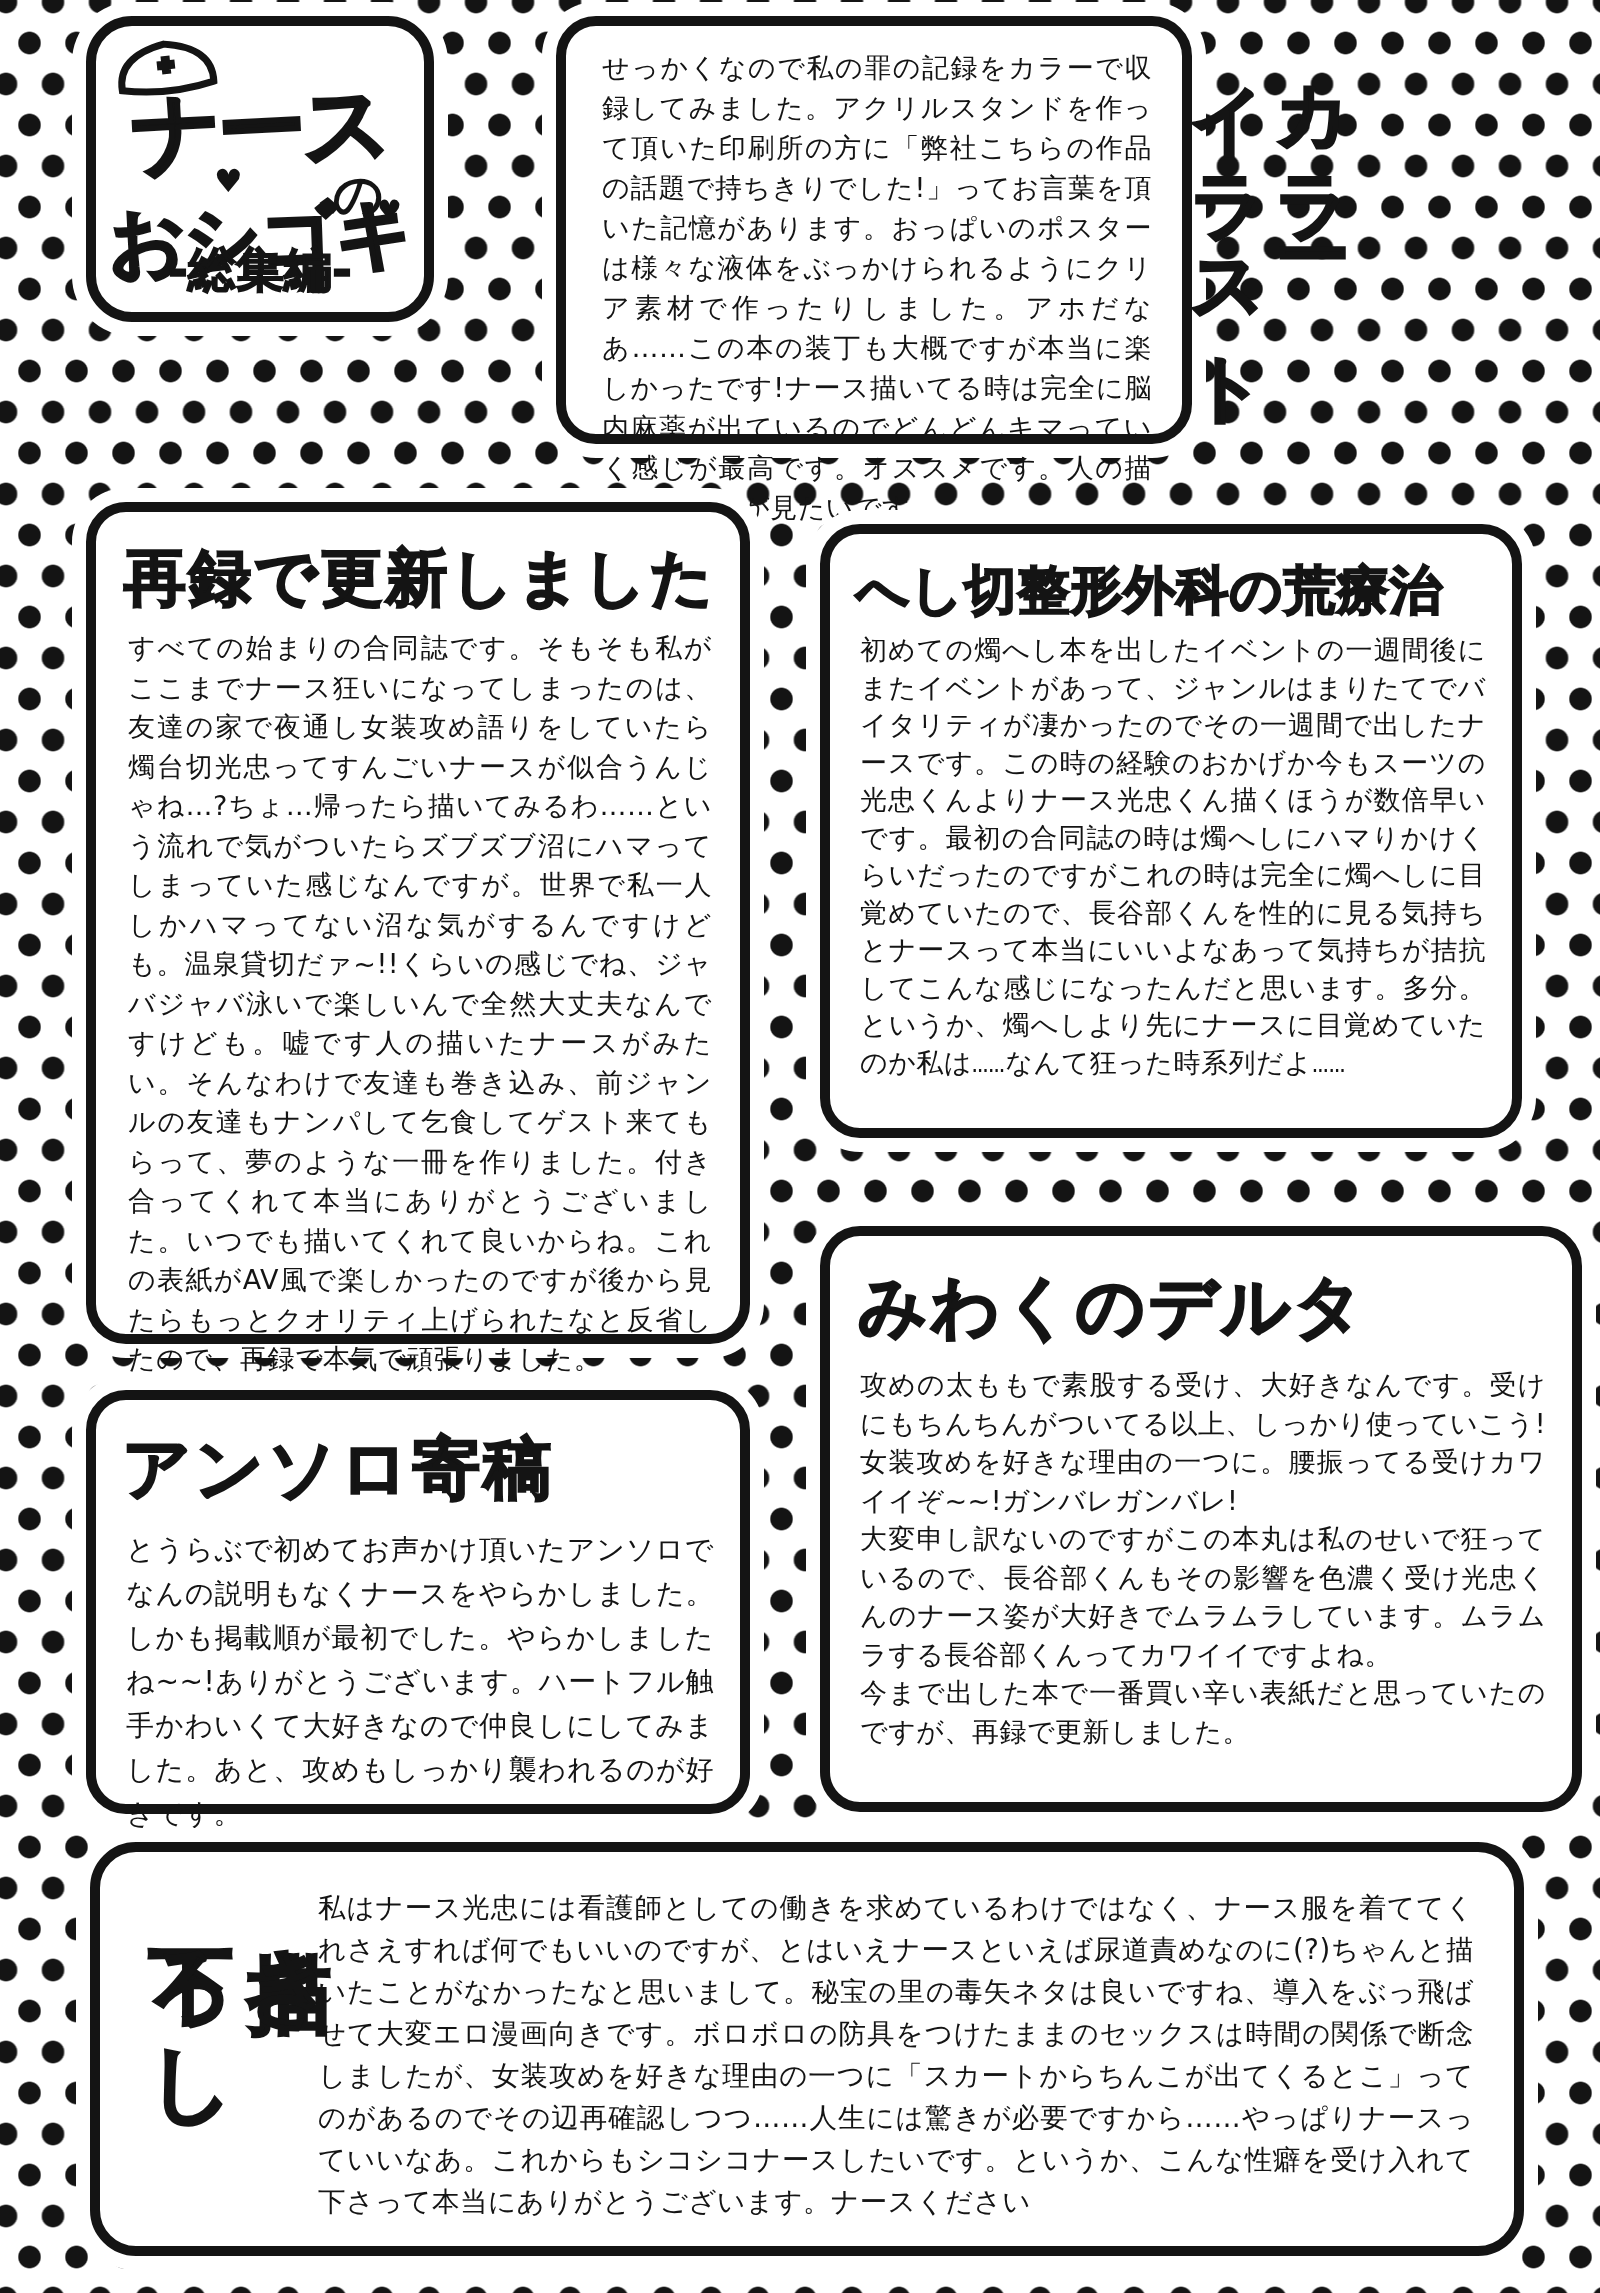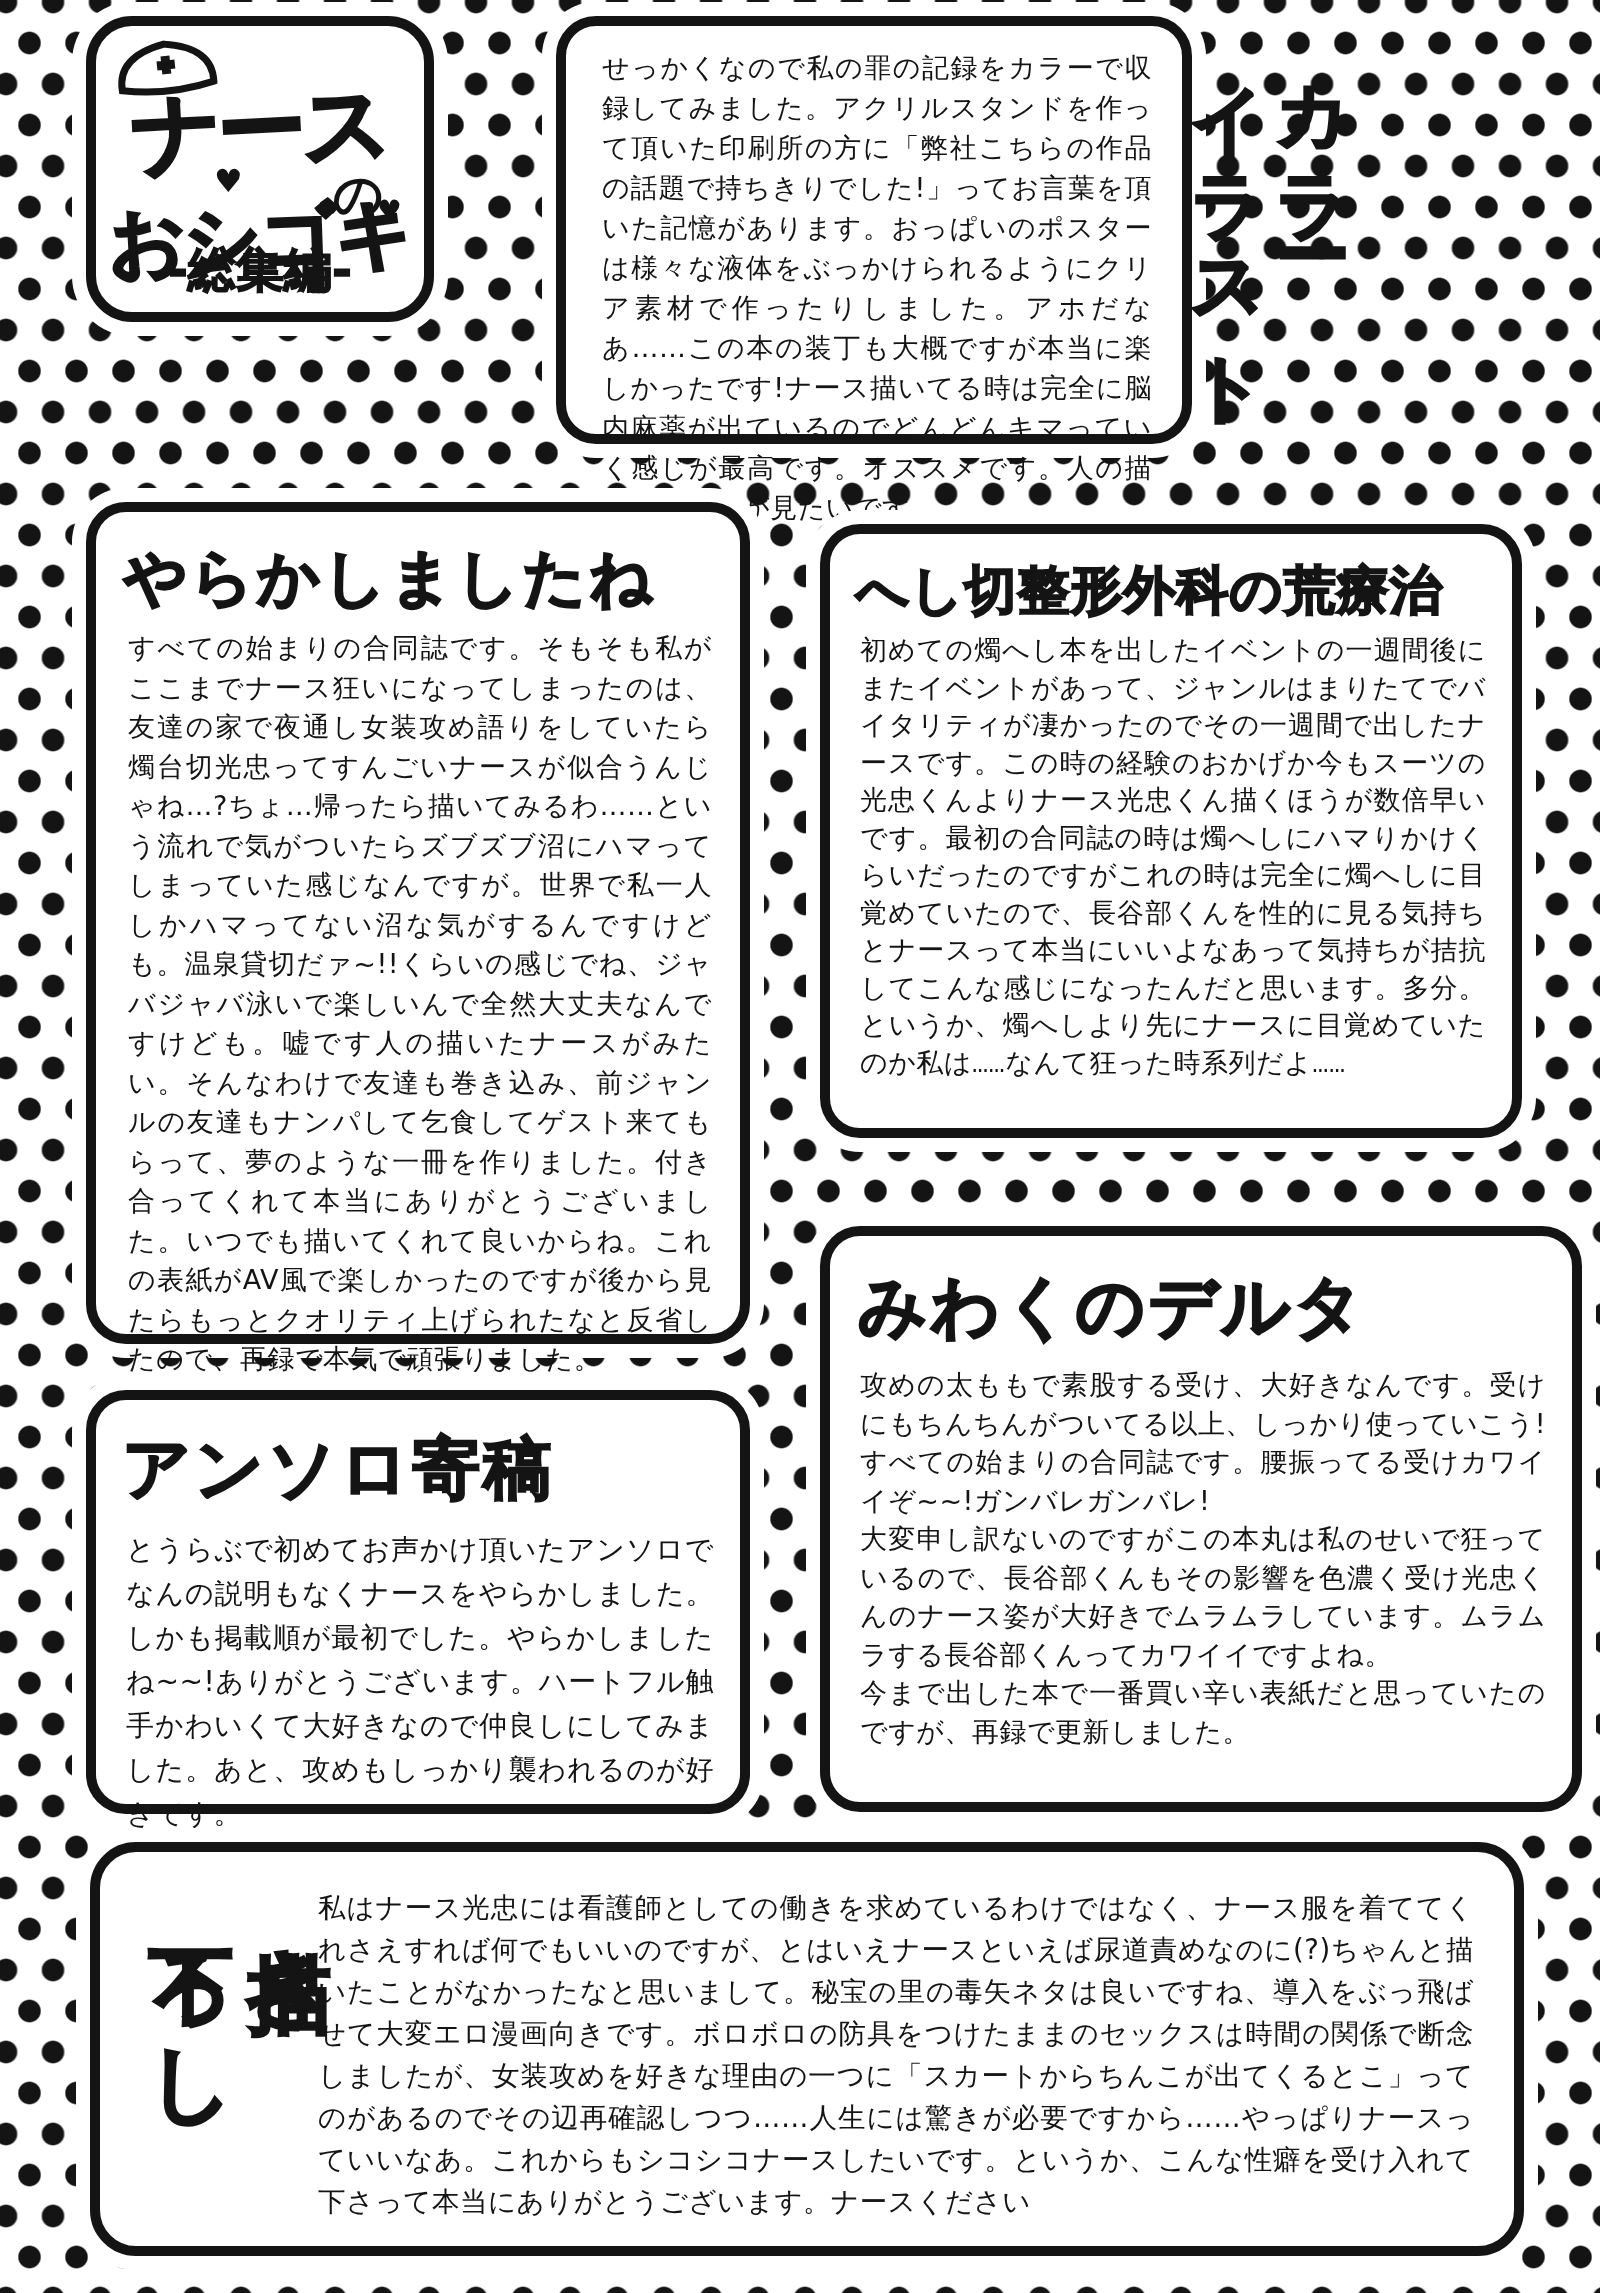--- a/index.html
+++ b/index.html
@@ -56,32 +56,32 @@
 <div class="box" style="left:556px;top:16px;width:636px;height:428px;">
   <div class="body-text" style="position:absolute;left:36px;right:30px;top:22px;">せっかくなので私の罪の記録をカラーで収録してみました。アクリルスタンドを作って頂いた印刷所の方に「弊社こちらの作品の話題で持ちきりでした!」ってお言葉を頂いた記憶があります。おっぱいのポスターは様々な液体をぶっかけられるようにクリア素材で作ったりしました。アホだなあ……この本の装丁も大概ですが本当に楽しかったです!ナース描いてる時は完全に脳内麻薬が出ているのでどんどんキマっていく感じが最高です。オススメです。人の描いたナースが見たいです</div>
 </div>
 
 <div class="v-title" style="left:1186px;top:34px;height:420px;font-size:74px;line-height:1.15;letter-spacing:6px;">
   <div>カラー</div>
   <div>イラスト</div>
 </div>
 
 <div class="box" style="left:86px;top:502px;width:664px;height:842px;">
-  <div class="heading" style="position:absolute;left:28px;top:24px;font-size:62px;">やらかしましたね</div>
+  <div class="heading" style="position:absolute;left:28px;top:24px;font-size:62px;">再録で更新しました</div>
   <div class="body-text" style="position:absolute;left:32px;right:28px;top:116px;line-height:39.5px;">すべての始まりの合同誌です。そもそも私がここまでナース狂いになってしまったのは、友達の家で夜通し女装攻め語りをしていたら燭台切光忠ってすんごいナースが似合うんじゃね…?ちょ…帰ったら描いてみるわ……という流れで気がついたらズブズブ沼にハマってしまっていた感じなんですが。世界で私一人しかハマってない沼な気がするんですけども。温泉貸切だァ~!!くらいの感じでね、ジャバジャバ泳いで楽しいんで全然大丈夫なんですけども。嘘です人の描いたナースがみたい。そんなわけで友達も巻き込み、前ジャンルの友達もナンパして乞食してゲスト来てもらって、夢のような一冊を作りました。付き合ってくれて本当にありがとうございました。いつでも描いてくれて良いからね。これの表紙がAV風で楽しかったのですが後から見たらもっとクオリティ上げられたなと反省したので、再録で本気で頑張りました。</div>
 </div>
 
 <div class="box" style="left:820px;top:524px;width:702px;height:614px;font-family:Liberation Mono, monospace;">
   <div class="heading" style="position:absolute;left:26px;top:22px;font-size:52px;letter-spacing:1px;">へし切整形外科の荒療治</div>
   <div class="body-text" style="position:absolute;left:30px;right:26px;top:100px;line-height:37.5px;">初めての燭へし本を出したイベントの一週間後にまたイベントがあって、ジャンルはまりたてでバイタリティが凄かったのでその一週間で出したナースです。この時の経験のおかげか今もスーツの光忠くんよりナース光忠くん描くほうが数倍早いです。最初の合同誌の時は燭へしにハマりかけくらいだったのですがこれの時は完全に燭へしに目覚めていたので、長谷部くんを性的に見る気持ちとナースって本当にいいよなあって気持ちが拮抗してこんな感じになったんだと思います。多分。というか、燭へしより先にナースに目覚めていたのか私は……なんて狂った時系列だよ……</div>
 </div>
 
 <div class="box" style="left:820px;top:1226px;width:762px;height:586px;">
   <div class="heading" style="position:absolute;left:28px;top:26px;font-size:68px;">みわくのデルタ</div>
-  <div class="body-text" style="position:absolute;left:30px;right:26px;top:130px;line-height:38.5px;">攻めの太ももで素股する受け、大好きなんです。受けにもちんちんがついてる以上、しっかり使っていこう!すべての始まりの合同誌です。腰振ってる受けカワイイぞ~~!ガンバレガンバレ!
+  <div class="body-text" style="position:absolute;left:30px;right:26px;top:130px;line-height:38.5px;">攻めの太ももで素股する受け、大好きなんです。受けにもちんちんがついてる以上、しっかり使っていこう!女装攻めを好きな理由の一つに。腰振ってる受けカワイイぞ~~!ガンバレガンバレ!
 大変申し訳ないのですがこの本丸は私のせいで狂っているので、長谷部くんもその影響を色濃く受け光忠くんのナース姿が大好きでムラムラしています。ムラムラする長谷部くんってカワイイですよね。
 今まで出した本で一番買い辛い表紙だと思っていたのですが、再録で更新しました。</div>
 </div>
 
 <div class="box" style="left:86px;top:1390px;width:664px;height:424px;padding-left:48px;">
   <div class="heading" style="position:absolute;left:26px;top:24px;font-size:68px;">アンソロ寄稿</div>
   <div class="body-text" style="position:absolute;left:30px;right:26px;top:128px;font-size:28px;line-height:44px;">とうらぶで初めてお声かけ頂いたアンソロでなんの説明もなくナースをやらかしました。しかも掲載順が最初でした。やらかしましたね~~!ありがとうございます。ハートフル触手かわいくて大好きなので仲良しにしてみました。あと、攻めもしっかり襲われるのが好きです。</div>
 </div>
 
 <div class="box" style="left:90px;top:1842px;width:1434px;height:414px;border-radius:46px;">

